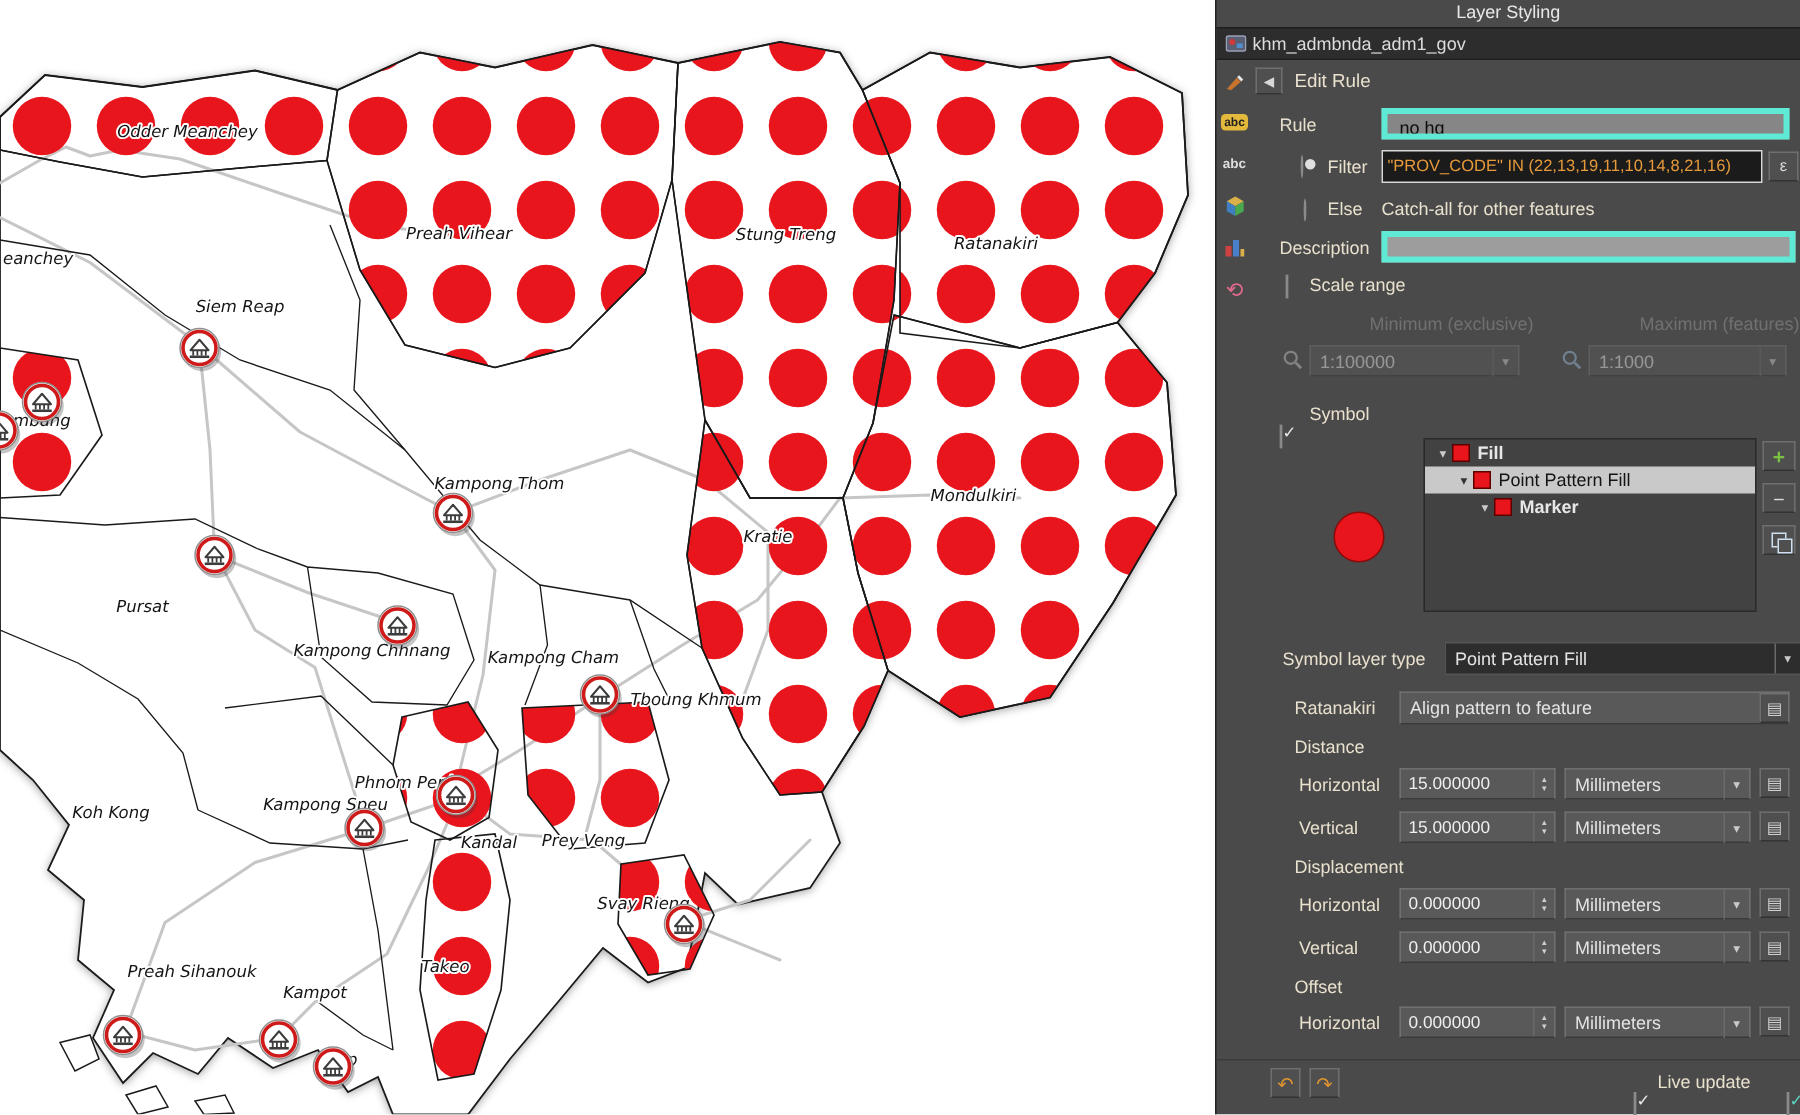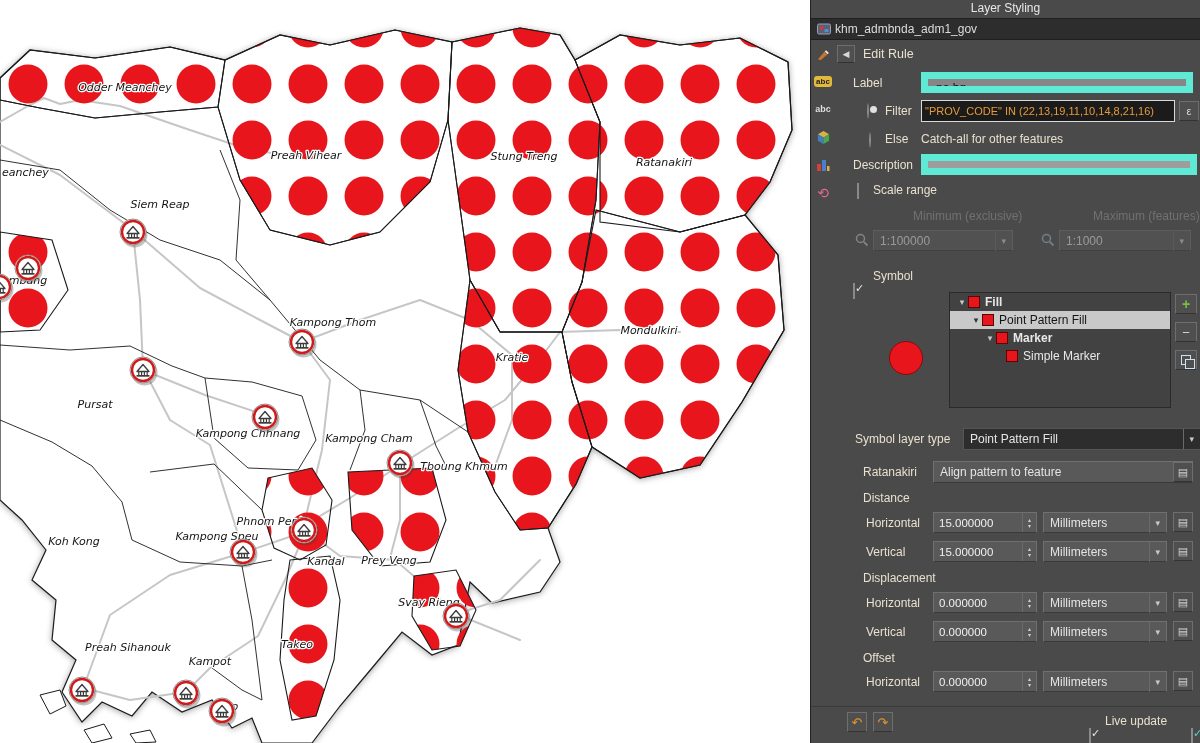--- a/index.html
+++ b/index.html
@@ -19,21 +19,21 @@
   
   .panel{width:390px;height:743px;position:relative;background:#4a4a4a;border-left:1px solid #222;
     box-sizing:border-box;color:#e9e0ce;font-size:12px;}
   .abs{position:absolute;}
   .ptitle{width:100%;text-align:center;top:1px;color:#e8e8e8;font-size:12px;}
   .layerbar{left:0;top:18px;width:390px;height:20px;background:#2d2d2d;
     border-top:1px solid #1f1f1f;border-bottom:1px solid #1f1f1f;}
   .layerbar span{position:absolute;left:24px;top:3px;color:#dcdcdc;}
   .lbl{color:#e9e0ce;white-space:nowrap;}
   .dim{color:#979797;text-align:center;}
-  .lineedit{background:#868686;color:#0d0d0d;border:7px solid #5eead4;height:21px;
+  .lineedit{background:#868686;color:#0d0d0d;border:4px solid #5eead4;height:21px;
     box-sizing:border-box;padding:0 8px;font-size:12px;line-height:19px;overflow:hidden;}
   .descedit{background:#9d9d9d;}
   .expr{background:#1b1b1b;color:#e79a3a;border:1px solid #d8d8d8;height:22px;box-sizing:border-box;
     font-size:11px;line-height:20px;padding:0 3px;white-space:nowrap;overflow:hidden;}
   .sqbtn{background:#4f4f4f;border:1px solid #6e6e6e;border-bottom-color:#333;color:#d8d8d8;
     display:flex;align-items:center;justify-content:center;box-sizing:border-box;font-size:11px;}
   .combo{background:#595959;border:1px solid #707070;border-bottom-color:#3a3a3a;height:22px;
     box-sizing:border-box;display:flex;align-items:center;padding:0 6px;color:#e4e4e4;}
   .combo-text{white-space:nowrap;overflow:hidden;}
   .combo-arrow{margin-left:auto;padding-left:5px;border-left:1px solid #6a6a6a;color:#c9c9c9;
@@ -324,21 +324,21 @@
       <span class="histglyph">⟲</span>
     </div>
 
     
     <div class="abs sqbtn" style="left:26px;top:45px;width:18px;height:18px">
       <span style="font-size:9px">◀</span>
     </div>
     <div class="abs lbl" style="left:52px;top:47px;font-size:12.5px">Edit Rule</div>
 
     
-    <div class="abs lbl" style="left:42px;top:76px">Label</div>
+    <div class="abs lbl" style="left:42px;top:76px">Rule</div>
     <div class="abs lineedit" style="left:110px;top:72px;width:272px">no hq</div>
 
     
     <span class="abs radio sel" style="left:56px;top:104px"></span>
     <div class="abs lbl" style="left:74px;top:104px">Filter</div>
     <div class="abs expr" style="left:110px;top:100px;width:254px">"PROV_CODE" IN (22,13,19,11,10,14,8,21,16)</div>
     <div class="abs sqbtn" style="left:368px;top:101px;width:20px;height:20px">ε</div>
 
     
     <span class="abs radio" style="left:56px;top:133px"></span>
@@ -390,24 +390,20 @@
       <div class="trow sel" style="padding-left:20px">
         <span class="caret">▾</span>
         <span class="redsq"></span>
         <span>Point Pattern Fill</span>
       </div>
       <div class="trow" style="padding-left:34px">
         <span class="caret">▾</span>
         <span class="redsq"></span>
         <span style="font-weight:bold">Marker</span>
       </div>
-      <div class="trow" style="padding-left:56px">
-        <span class="redsq"></span>
-        <span>Simple Marker</span>
-      </div>
     </div>
 
     <div class="abs sqbtn symbtn" style="left:364px;top:294px">
       <span class="plus">+</span>
     </div>
     <div class="abs sqbtn symbtn" style="left:364px;top:322px">
       <span class="minus">−</span>
     </div>
     <div class="abs sqbtn symbtn" style="left:364px;top:350px">
       <span class="icon-dup"></span>

